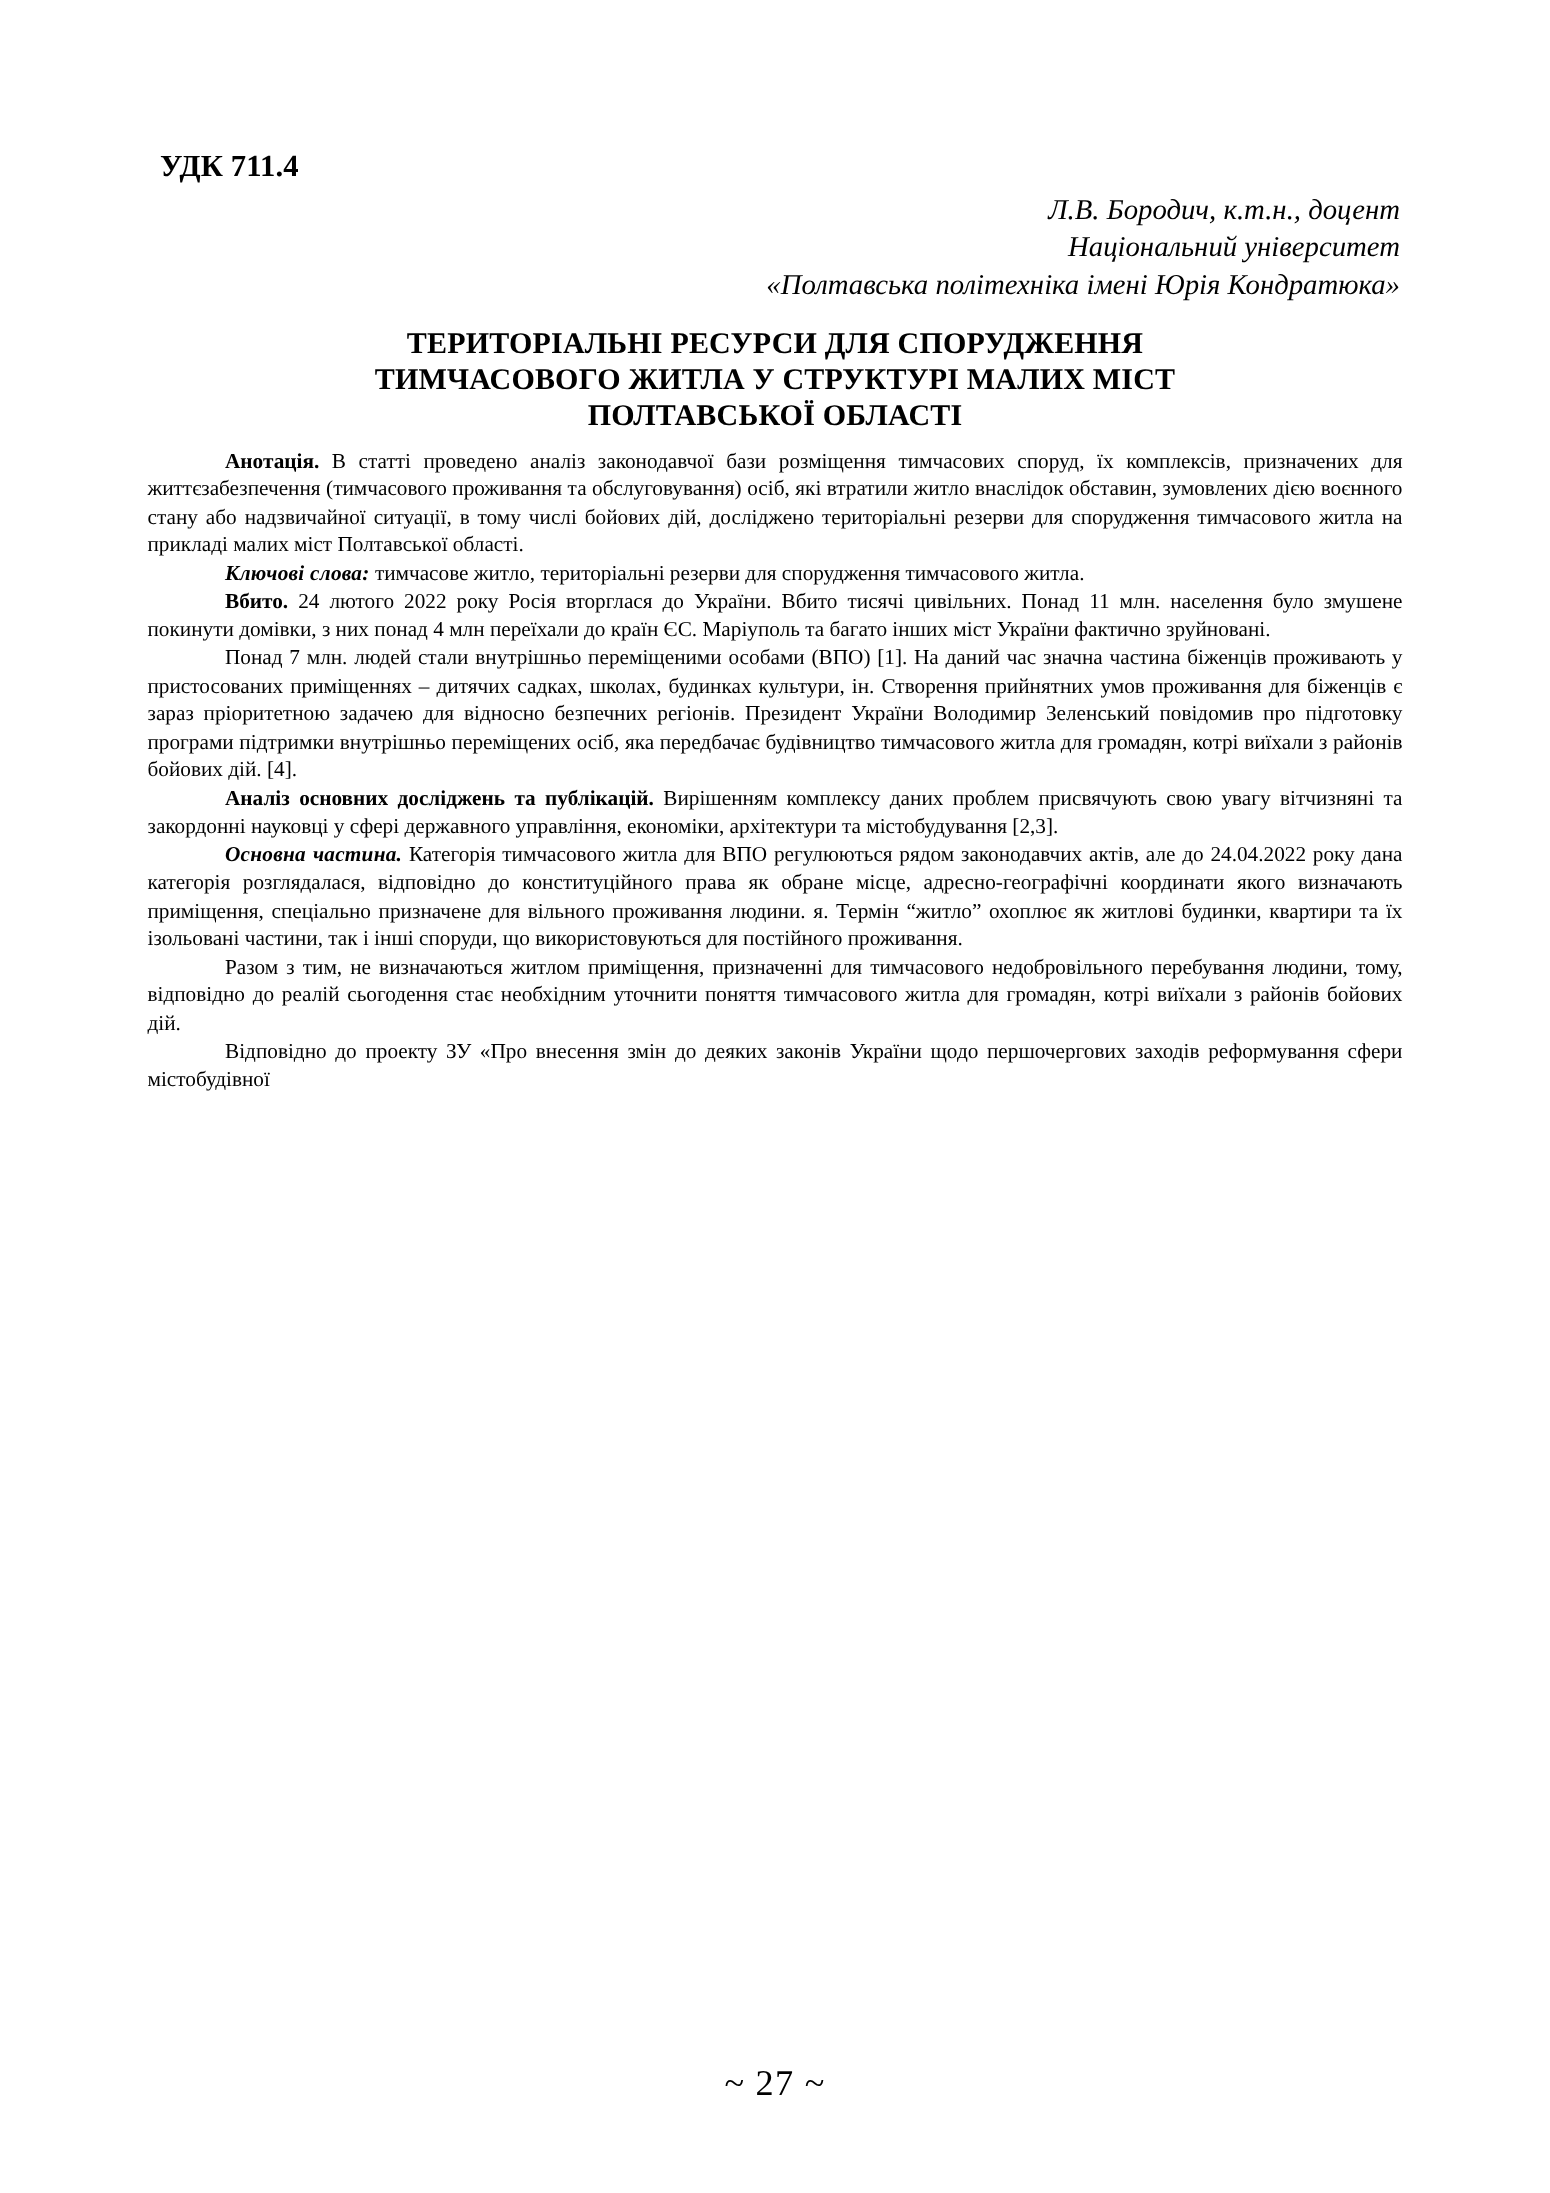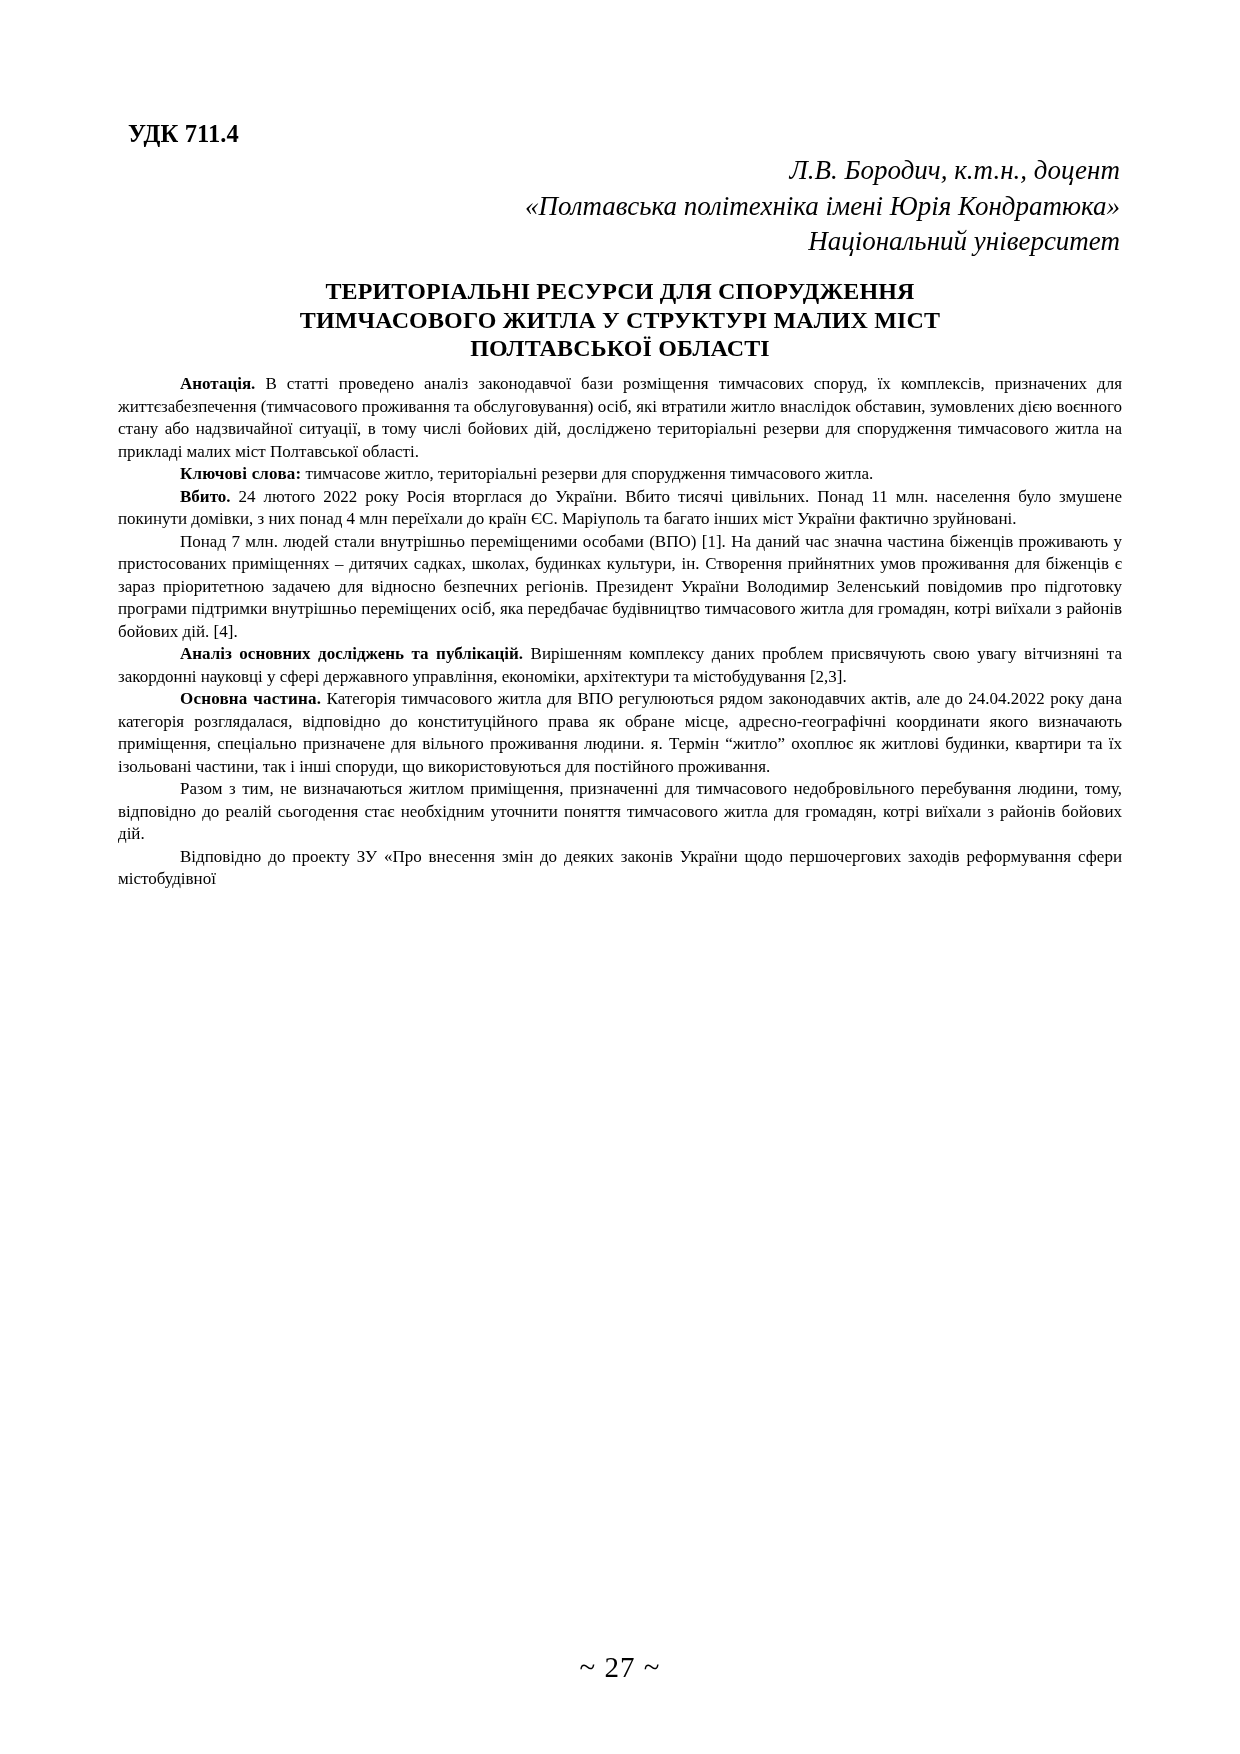--- a/index.html
+++ b/index.html
@@ -35,21 +35,21 @@
     font-size: 24.5px;
     line-height: 1.12;
     letter-spacing: 0.1px;
     margin: 0 0 6px 10px;
   }
 
   
   .author-block {
     text-align: right;
     font-style: italic;
-    font-size: 27px;
+    font-size: 23px;
     line-height: 1.30;
     margin: 0 0 0 0;
     padding-right: 2px;
   }
   .author-block div { white-space: nowrap; }
 
   
   .title {
     text-align: center;
     font-weight: bold;
@@ -67,21 +67,21 @@
     line-height: 1.325;
     text-align: justify;
     text-justify: inter-word;
     text-indent: 62px;
     hyphens: none;
   }
   .run-in {
     font-weight: bold;
   }
   
-  .run-in.wide { letter-spacing: 0.2px; }
+  .run-in.wide { letter-spacing: 0.2px; font-style: italic; }
 
   
   .page-mark {
     position: absolute;
     left: 0;
     right: 0;
     bottom: 70px;
     text-align: center;
     font-size: 29px;
     letter-spacing: 1px;
@@ -90,22 +90,22 @@
 </head>
 <body>
 
 <div class="page">
   <div class="content">
 
     <div class="udk">УДК 711.4</div>
 
     <div class="author-block">
       <div>Л.В. Бородич, к.т.н., доцент</div>
+      <div>Національний університет</div>
       <div>«Полтавська політехніка імені Юрія Кондратюка»</div>
-      <div>Національний університет</div>
     </div>
 
     <h1 class="title">
       <span class="tline">ТЕРИТОРІАЛЬНІ РЕСУРСИ ДЛЯ СПОРУДЖЕННЯ</span>
       <span class="tline">ТИМЧАСОВОГО ЖИТЛА У СТРУКТУРІ МАЛИХ МІСТ</span>
       <span class="tline">ПОЛТАВСЬКОЇ ОБЛАСТІ</span>
     </h1>
 
     <p class="body"><span class="run-in">Анотація.</span><span> В статті проведено аналіз законодавчої бази розміщення тимчасових споруд, їх комплексів, призначених для життєзабезпечення (тимчасового проживання та обслуговування) осіб, які втратили житло внаслідок обставин, зумовлених дією воєнного стану або надзвичайної ситуації, в тому числі бойових дій, досліджено територіальні резерви для спорудження тимчасового житла на прикладі малих міст Полтавської області.</span></p>
 

